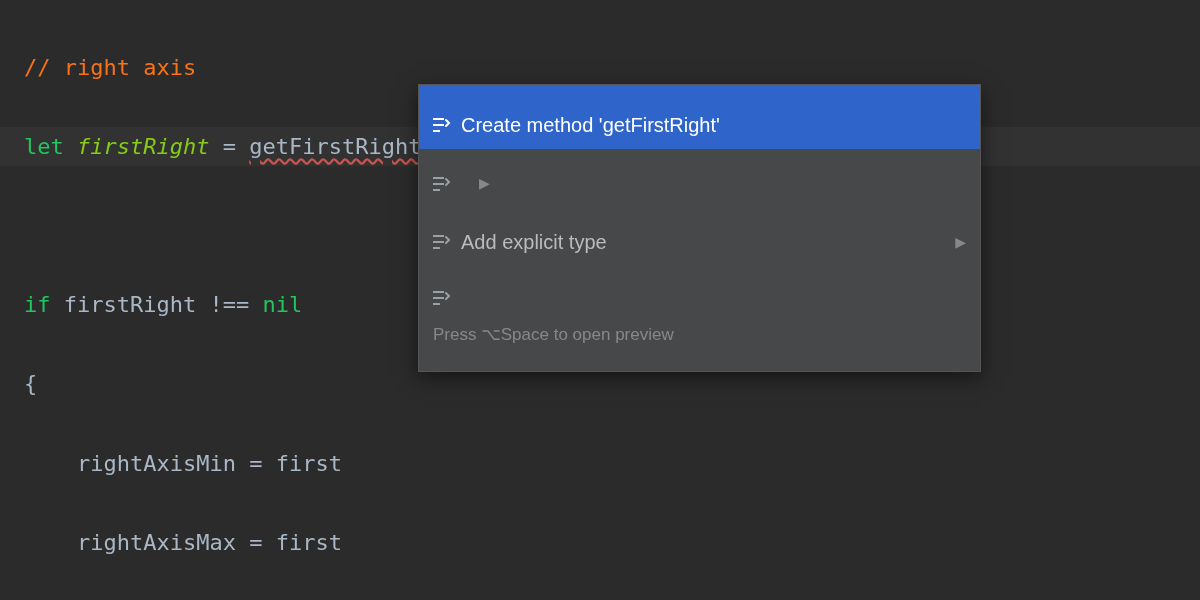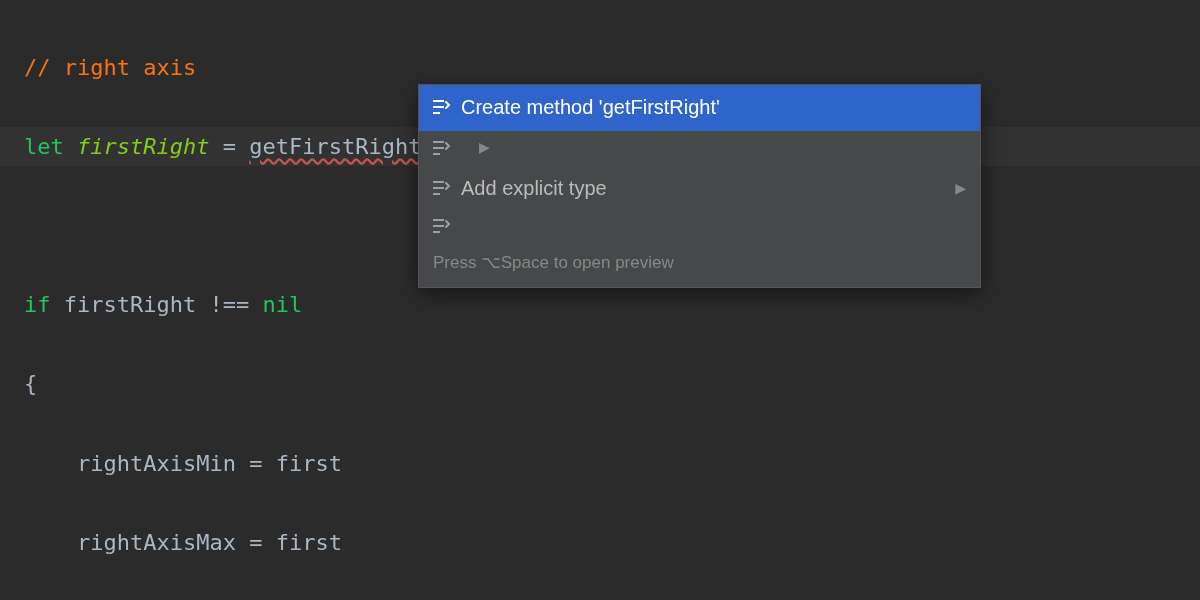--- a/index.html
+++ b/index.html
@@ -40,21 +40,21 @@
     border: 1px solid #555;
     box-shadow: 0 6px 20px rgba(0,0,0,0.5);
     font-family: -apple-system, 'Segoe UI', sans-serif;
     font-size: 20px;
     min-width: 563px;
     z-index: 10;
   }
   .popup-item {
     display: flex;
     align-items: center;
-    padding: 4px 14px 6px 12px;
+    padding: 22px 14px 6px 12px;
     color: #bbbbbb;
     gap: 10px;
     position: relative;
   }
   .popup-item.selected {
     background: #2f65ca;
     color: #ffffff;
   }
   .popup-item.selected .intention-icon svg { stroke:#ffffff; fill:none;}
   .intention-icon {
@@ -66,21 +66,21 @@
     justify-content:center;
   }
   .intention-icon svg { stroke:#9aa0a3; }
   .popup-label { flex: 1; }
   .popup-arrow {
     color: #888;
     font-size: 14px;
     margin-left: 18px;
   }
   .popup-footer {
-    padding: 6px 14px 8px 14px;
+    padding: 6px 14px 20px 14px;
     color: #888;
     font-size: 17px;
   }
 </style>
 </head>
 <body>
 
 <div class="code-area">
 <div class="line"><span class="comment">// right axis</span></div>
 <div class="line line-highlight"><span class="keyword">let</span> <span class="identifier">firstRight</span><span> = </span><span class="error-underline"><span>getFirstRight</span></span><span>(</span><span class="param-label">dataSets</span><span>: </span><span>dataSets</span><span>)</span></div>

